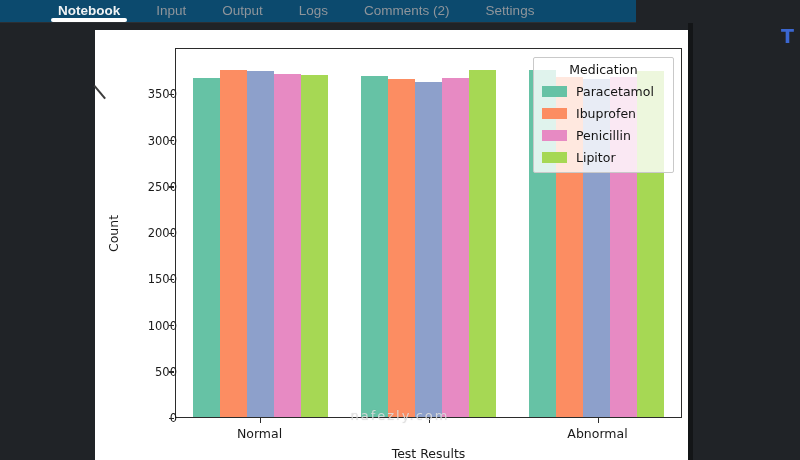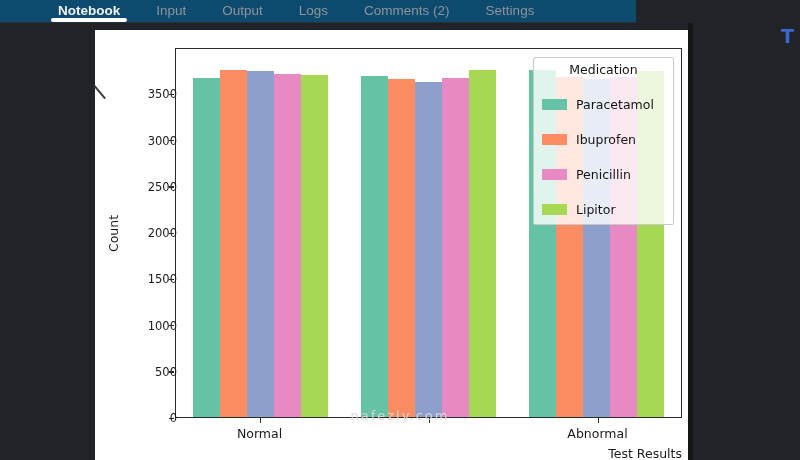--- a/index.html
+++ b/index.html
@@ -56,35 +56,35 @@
     position:absolute;right:513px;transform:translateY(-7px);
     font-size:11.5px;color:#1a1a1a;text-align:right;width:40px;
   }
   .ytick-mark{position:absolute;left:74px;width:5px;height:1.3px;background:#2b2b2b;}
   .xtick-mark{position:absolute;top:388px;width:1.3px;height:5px;background:#2b2b2b;}
   .xtick-label{
     position:absolute;top:396px;transform:translateX(-50%);
     font-size:12.5px;color:#1a1a1a;white-space:nowrap;
   }
   .xlabel{
-    position:absolute;left:80px;top:416px;width:507px;text-align:right;
+    position:absolute;left:80px;top:416px;width:507px;text-align:center;
     font-size:12.5px;color:#1a1a1a;
   }
   .ylabel{
     position:absolute;left:-62px;top:196px;width:160px;text-align:center;
     font-size:12.5px;color:#1a1a1a;transform:rotate(-90deg);
   }
   
   .legend{
     position:absolute;left:438px;top:27px;width:141px;
     background:rgba(255,255,255,0.8);border:1px solid #c9c9c9;border-radius:2px;
     padding:4px 8px 7px 8px;box-sizing:border-box;
   }
   .legend-title{text-align:center;font-size:12.5px;color:#141414;margin-bottom:3px;}
-  .legend-entry{display:flex;align-items:center;margin-top:20px;}
+  .legend-entry{display:flex;align-items:center;margin-top:7px;}
   .legend-swatch{width:25px;height:11px;margin-right:9px;flex:none;}
   .legend-label{font-size:12.5px;color:#141414;white-space:nowrap;}
   
   .watermark{
     position:absolute;left:225px;top:378px;width:160px;text-align:center;
     color:rgba(226,226,226,0.85);pointer-events:none;
     text-shadow:0 0 1px rgba(120,120,120,0.25);
   }
   .watermark .wm-ar{font-size:27px;font-weight:bold;line-height:30px;}
   .watermark .wm-en{font-size:13px;letter-spacing:2px;line-height:16px;}

